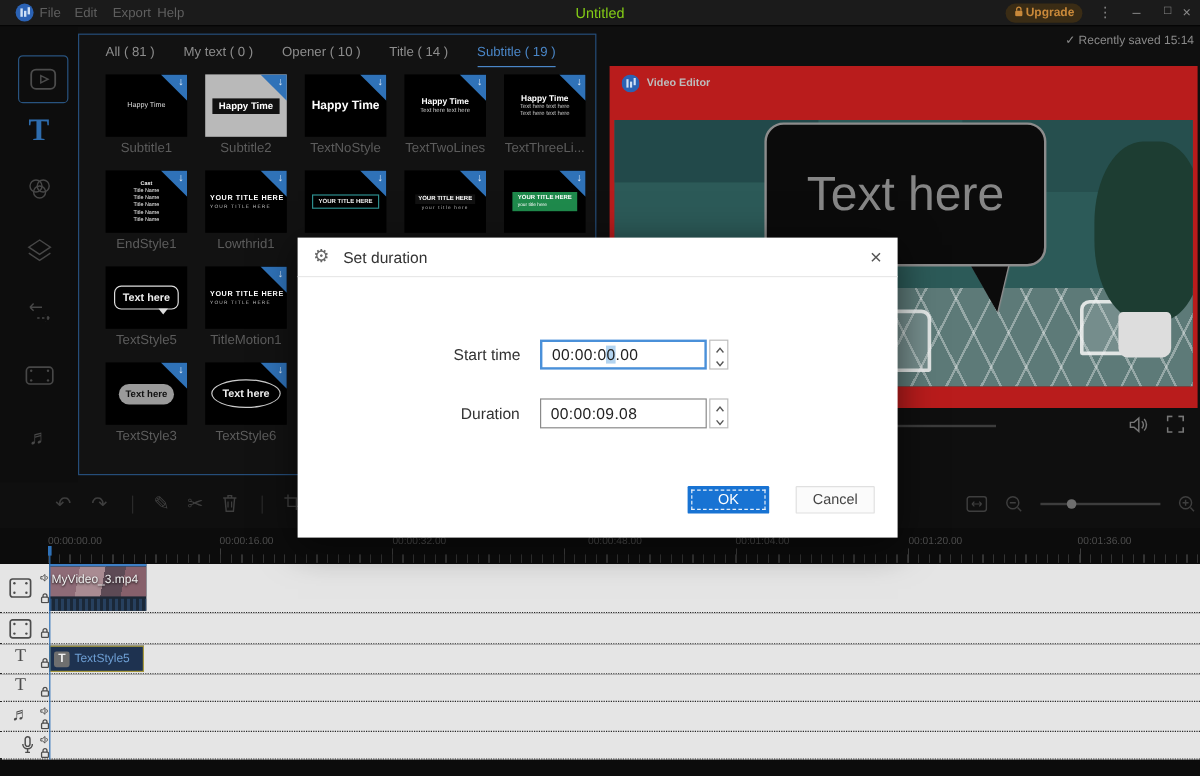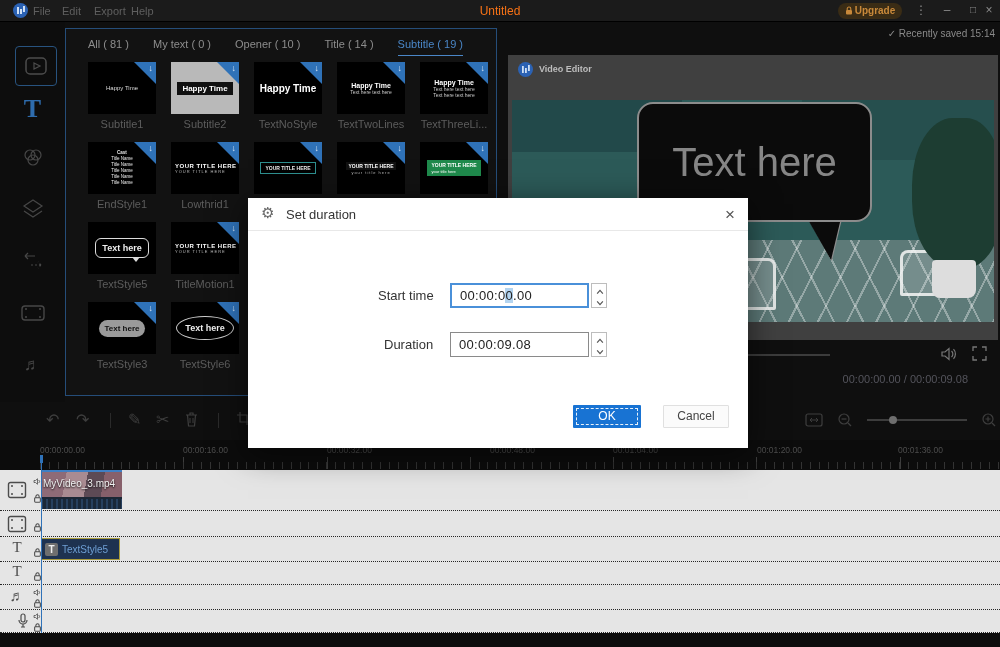--- a/index.html
+++ b/index.html
@@ -9,21 +9,21 @@
     background:#0f0f0f; font-family:"Liberation Sans", sans-serif;
     -webkit-font-smoothing: antialiased;
   }
   .abs { position:absolute; }
 
   
   .titlebar { left:0; top:0; width:1000px; height:22px; background:#1b1b1b; border-bottom:1px solid #000; }
   .logo { left:13px; top:3px; width:15px; height:15px; border-radius:50%; background:#2b62b4; }
   .logo i { position:absolute; background:#cfe0f5; }
   .menu { top:0; height:22px; line-height:22px; font-size:11px; color:#5f5f5f; padding:0 6px; }
-  .wintitle { top:0; left:0; width:1000px; text-align:center; height:22px; line-height:22px; font-size:12px; color:#f97316; pointer-events:none; }
+  .wintitle { top:0; left:0; width:1000px; text-align:center; height:22px; line-height:22px; font-size:12px; color:#84cc16; pointer-events:none; }
   .upgrade { left:838px; top:3px; width:64px; height:16px; border-radius:8px; background:#3a2c15; color:#c9893a; font-size:10px; font-weight:bold; text-align:center; line-height:16px; }
   .upgrade svg { vertical-align:-1px; margin-right:2px; }
   .winbtn { top:0; height:22px; line-height:20px; width:26px; text-align:center; color:#8a8a8a; font-size:12px; }
 
   
   .sidebar { left:0; top:22px; width:65px; height:380px; background:#0d0d0d; }
   .side-item { left:0; width:65px; height:42px; text-align:center; color:#474747; }
   .media-box { left:15px; top:24px; width:42px; height:40px; border:1px solid #28537f; border-radius:4px; }
   .t-label { font-family:"Liberation Serif", serif; font-size:26px; font-weight:bold; color:#2e6cad; line-height:30px; }
   .glyph-icon { font-size:17px; line-height:30px; color:#474747; }
@@ -46,21 +46,21 @@
   .tinyline { font-size:4px; letter-spacing:1px; color:#bbb; }
   .bubble-mini { border:1px solid #ddd; border-radius:6px; color:#eee; font-size:9px; font-weight:bold; padding:4px 6px; position:relative; }
   .bubble-mini:after { content:""; position:absolute; left:70%; bottom:-5px; border-left:4px solid transparent; border-right:4px solid transparent; border-top:5px solid #ddd; }
   .cloud-mini { background:#9a9a9a; border-radius:10px; color:#111; font-size:8px; font-weight:bold; padding:4px 6px; }
   .oval-mini { border:1px solid #ccc; border-radius:50%; color:#eee; font-size:9px; font-weight:bold; padding:6px 8px; }
   .teal-box { border:1px solid #2e8f8f; color:#eee; font-size:5px; font-weight:bold; padding:2px 4px; }
   .green-box { background:#1f8a4c; color:#fff; font-size:5px; font-weight:bold; padding:2px 4px; text-align:left; }
 
   
   .saved { left:0; top:28px; width:995px; text-align:right; font-size:10px; color:#8a8a8a; }
-  .pframe { left:508px; top:55px; width:490px; height:285px; background:#404040; }
+  .pframe { left:508px; top:55px; width:490px; height:285px; background:#b91c1c; }
   .pwm { left:10px; top:6px; height:16px; display:flex; align-items:center; gap:6px; color:#bdbdbd; font-size:9px; font-weight:bold; }
   .scene { left:4px; top:45px; width:482px; height:222px; background:#2c5a58; overflow:hidden; }
   .wallpanel { left:0px; top:0px; width:170px; height:52px; background:#22494a; }
   .wallpanel2 { left:290px; top:0px; width:192px; height:60px; background:#264f4e; }
   .floor { left:0; bottom:0; width:482px; height:82px;
     background:
       repeating-linear-gradient(63deg, rgba(255,255,255,.35) 0 2px, transparent 2px 26px),
       repeating-linear-gradient(-63deg, rgba(255,255,255,.35) 0 2px, transparent 2px 26px),
       #5d7a78; }
   .plant-big { right:-8px; top:18px; width:90px; height:150px; background:#1d3d32; border-radius:45% 40% 40% 45%; }
@@ -382,21 +382,20 @@
   <div class="abs seekline"></div>
   <div class="abs pv-icons">
     <svg width="18" height="16" viewBox="0 0 18 16">
         <path d="M2 6h3l4-3.5v11L5 10H2z" fill="none" stroke="#777" stroke-width="1.2"></path>
         <path d="M11.5 5a4 4 0 0 1 0 6M13.5 3.2a7 7 0 0 1 0 9.6" fill="none" stroke="#777" stroke-width="1.2"></path>
       </svg>
     <svg width="15" height="15" viewBox="0 0 15 15">
         <path d="M1 5V1h4M10 1h4v4M14 10v4h-4M5 14H1v-4" fill="none" stroke="#777" stroke-width="1.3"></path>
       </svg>
   </div>
-  <div class="abs ptime">00:00:00.00 / 00:00:09.08</div>
 
   <div class="abs tb-icon" style="left:46px;">↶</div>
   <div class="abs tb-icon" style="left:76px;">↷</div>
   <div class="abs tb-sep" style="left:110px;"></div>
   <div class="abs tb-icon" style="left:128px;">✎</div>
   <div class="abs tb-icon" style="left:156px;">✂</div>
   <div class="abs" style="left:184px;top:411px;">
     <svg width="15" height="17" viewBox="0 0 15 17">
         <path d="M2 4h11M6 4V2h3v2M3.5 4l1 11h6l1-11" fill="none" stroke="#3e3e3e" stroke-width="1.2"></path>
         <path d="M6 7v5M9 7v5" stroke="#3e3e3e" stroke-width="1"></path>

